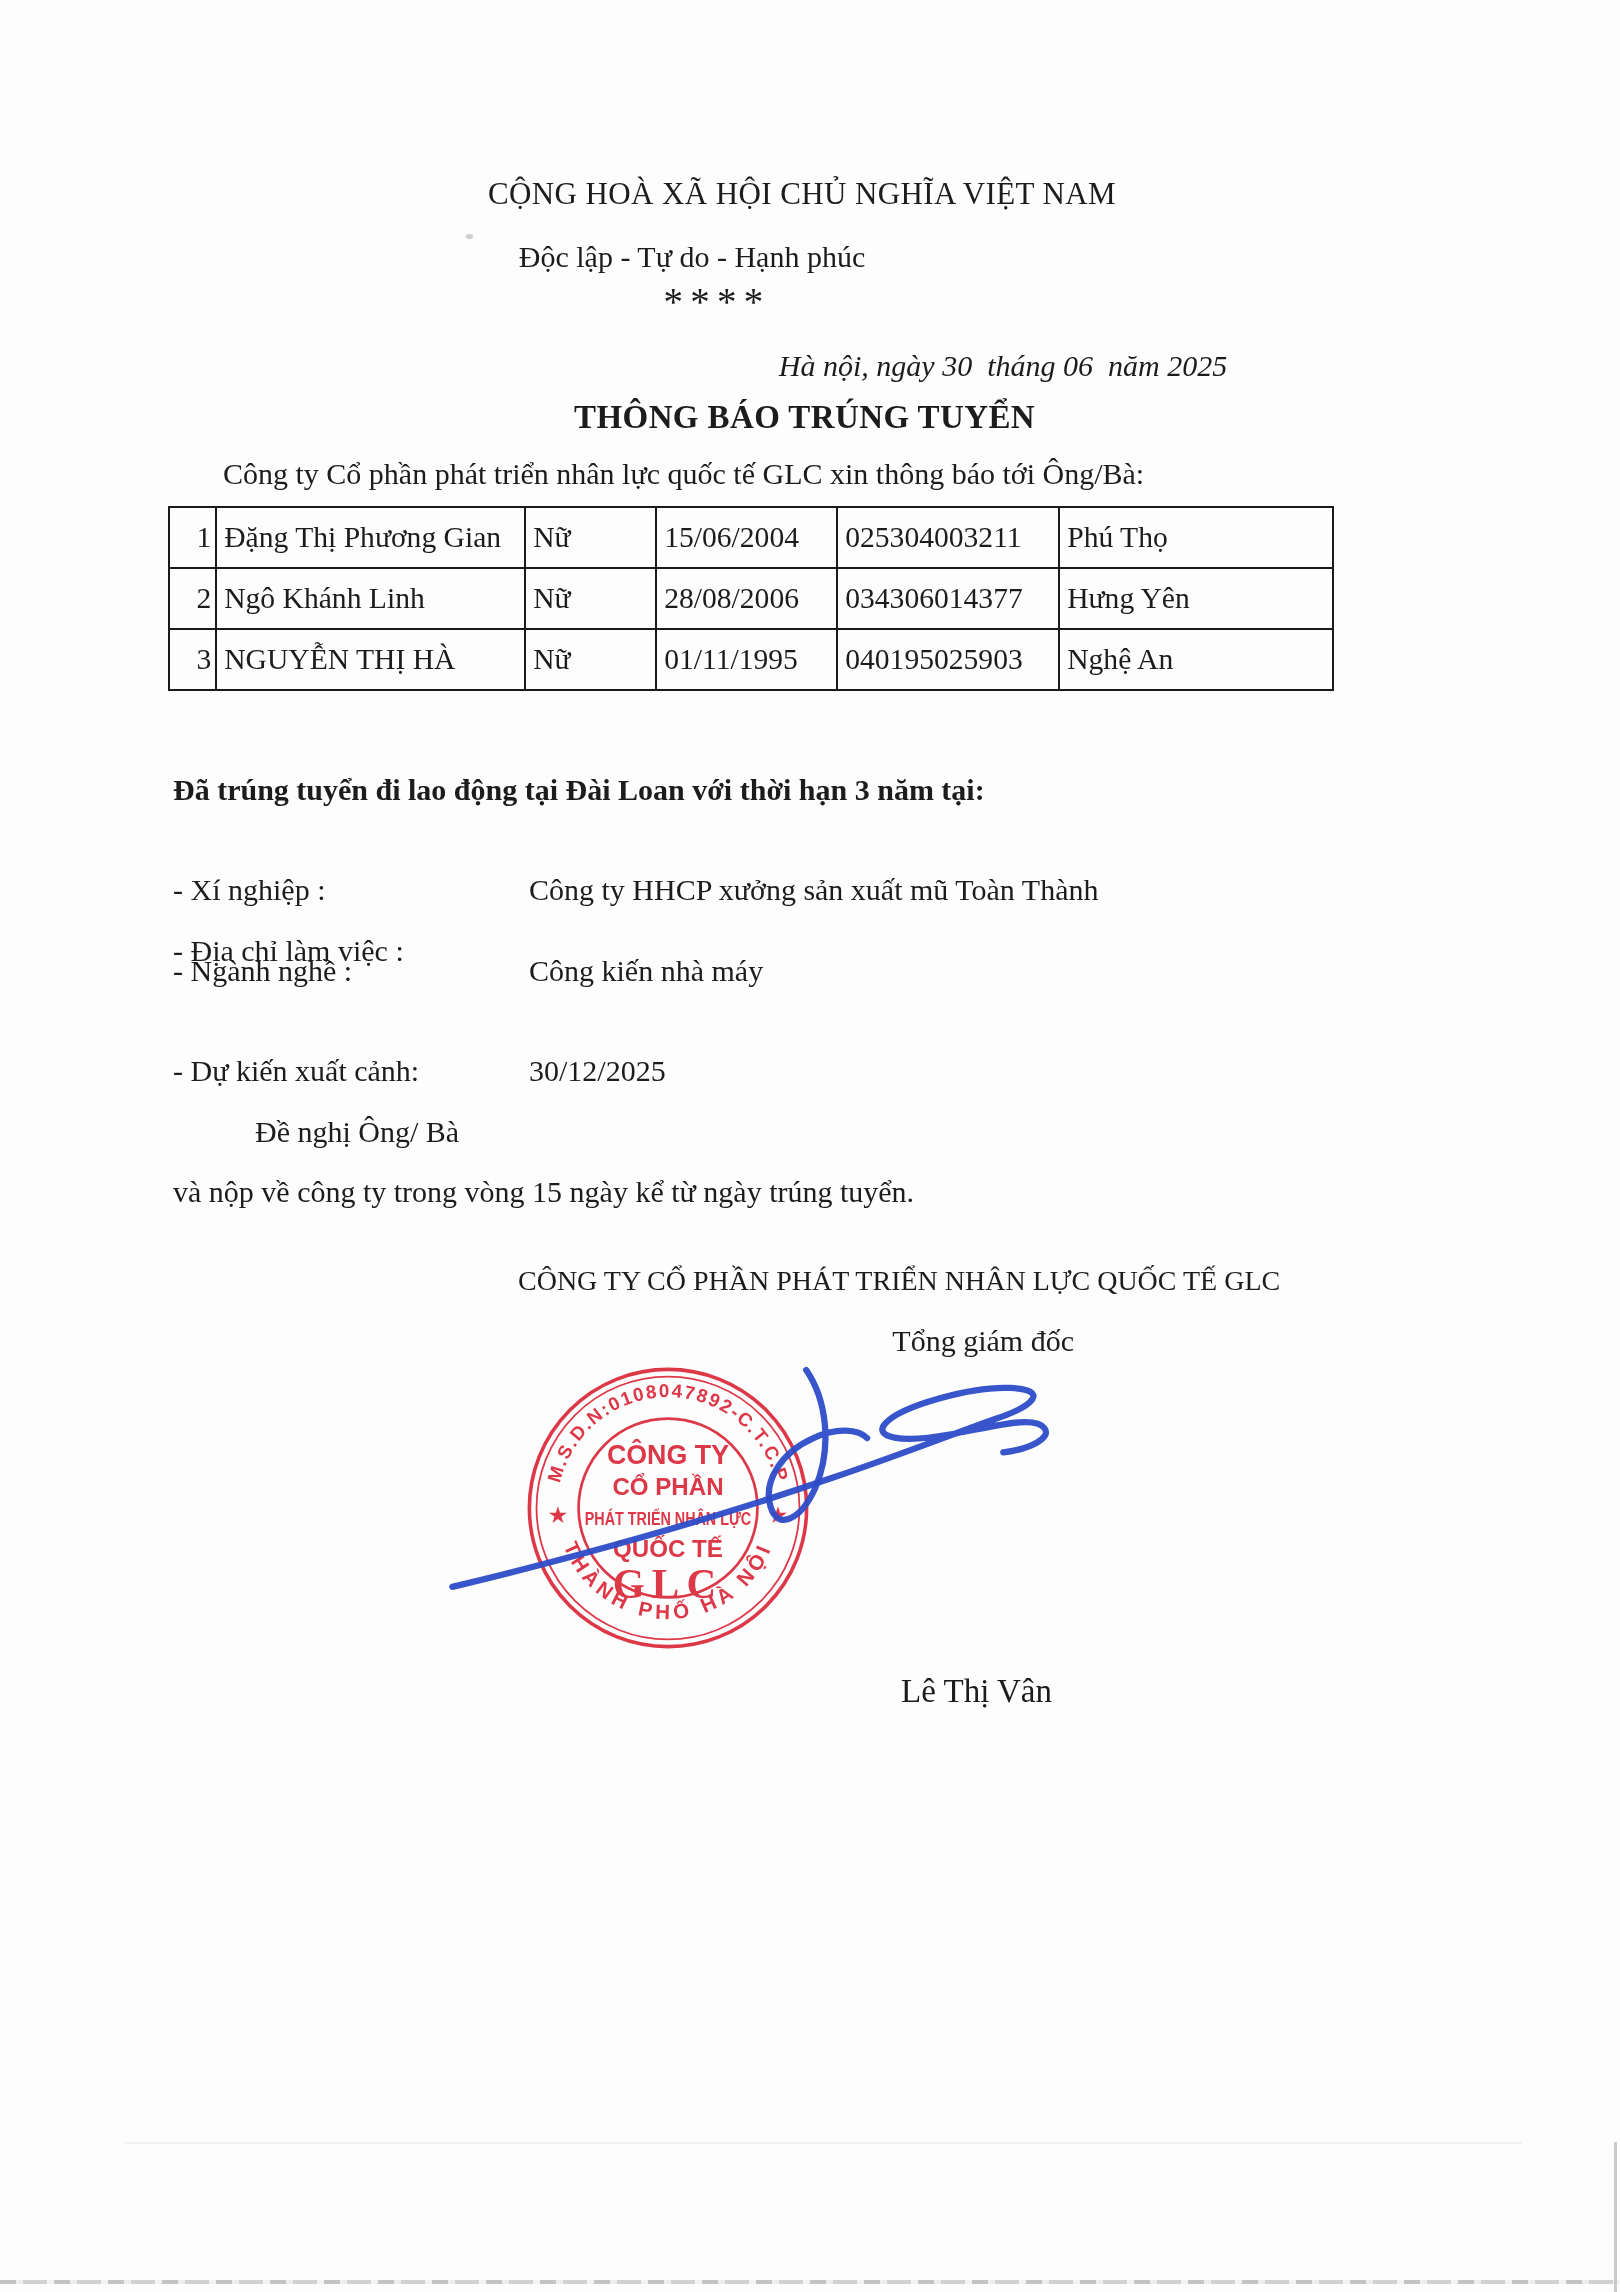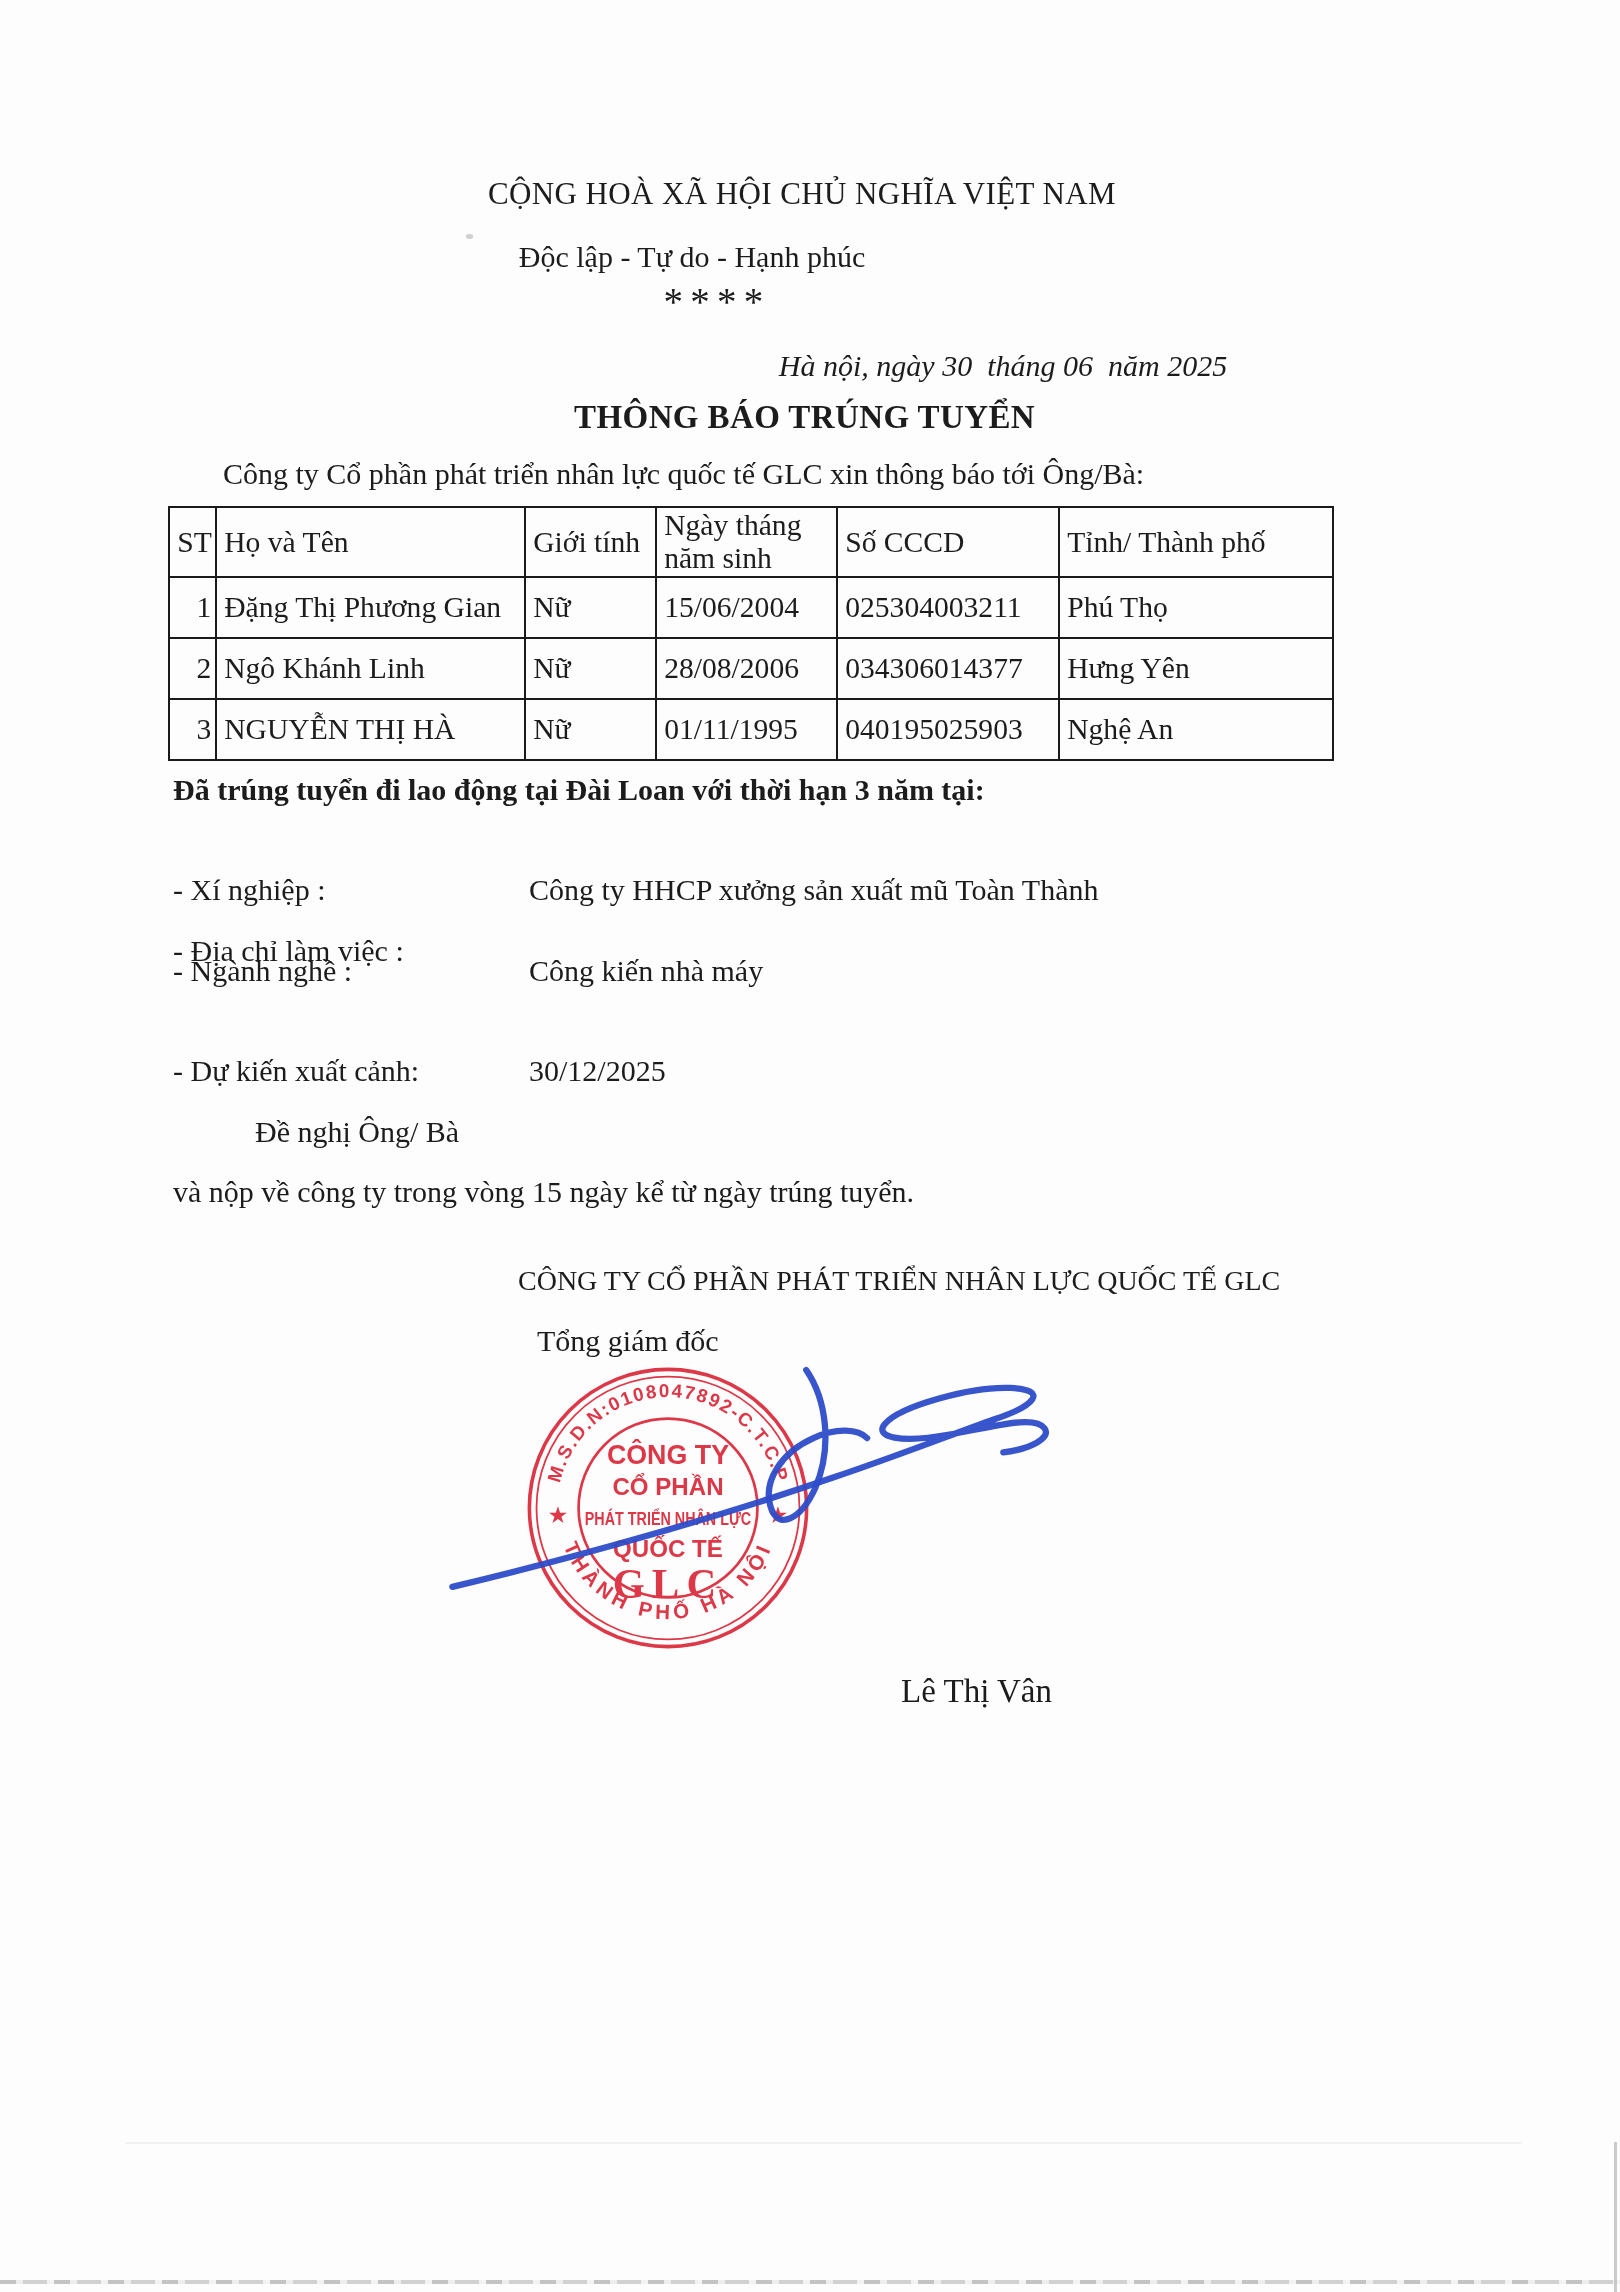--- a/index.html
+++ b/index.html
@@ -46,21 +46,21 @@
   .result-heading{top:773px;left:173px;font-size:30px;font-weight:bold;}
   .detail{left:173px;font-size:30px;display:flex;}
   .detail .lbl{width:356px;flex:none;white-space:pre;}
   .detail .val{white-space:pre;}
   .d0{top:873px;}.d1{top:934px;}.d2{top:954px;}.d3{top:1054px;}
   .request1{top:1115px;left:255px;font-size:30px;display:flex;font-family:Liberation Serif, serif;}
   .request1 .lbl{width:273px;flex:none;white-space:pre;}
   .request2{top:1175px;left:173px;font-size:30px;white-space:pre;}
 
   .company{top:1265px;left:518px;font-size:28px;white-space:pre;}
-  .director{top:1324px;left:537px;width:537px;text-align:left;font-size:30px;}
+  .director{top:1324px;left:537px;width:537px;text-align:right;font-size:30px;}
   .signer{top:1673px;left:515px;width:537px;text-align:right;font-size:33px;}
 
   .seal{left:524px;top:1364px;width:288px;height:288px;}
   .seal svg{display:block;}
   .seal-ring{fill:none;stroke:var(--stamp);}
   .seal-sans{font-family:"Liberation Sans","DejaVu Sans",sans-serif;font-weight:bold;fill:var(--stamp);}
   .seal-serif{font-family:"Liberation Serif","DejaVu Serif",serif;font-weight:bold;fill:var(--stamp);}
   .seal-arc{font-family:"Liberation Sans","DejaVu Sans",sans-serif;font-weight:bold;fill:var(--stamp);font-size:21px;letter-spacing:2px;}
   .seal-arc-b{font-size:23px;letter-spacing:5px;}
 
@@ -86,28 +86,20 @@
 <table class="roster">
   <colgroup>
     <col style="width:47px">
       <col style="width:309px">
       <col style="width:131px">
     <col style="width:181px">
       <col style="width:222px">
       <col style="width:274px">
   </colgroup>
   <tbody>
-      <tr>
-    <th>ST</th>
-    <th>Họ và Tên</th>
-    <th>Giới tính</th>
-    <th class="wrap">Ngày tháng năm sinh</th>
-    <th>Số CCCD</th>
-    <th>Tỉnh/ Thành phố</th>
-  </tr>
   <tr>
     <td class="stt">1</td>
     <td>Đặng Thị Phương Gian</td>
     <td>Nữ</td>
     <td>15/06/2004</td>
     <td>025304003211</td>
     <td>Phú Thọ</td>
   </tr>
   <tr>
     <td class="stt">2</td>

